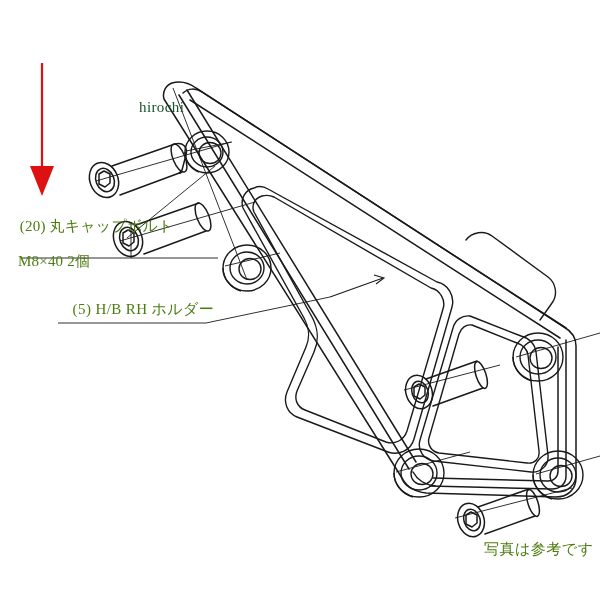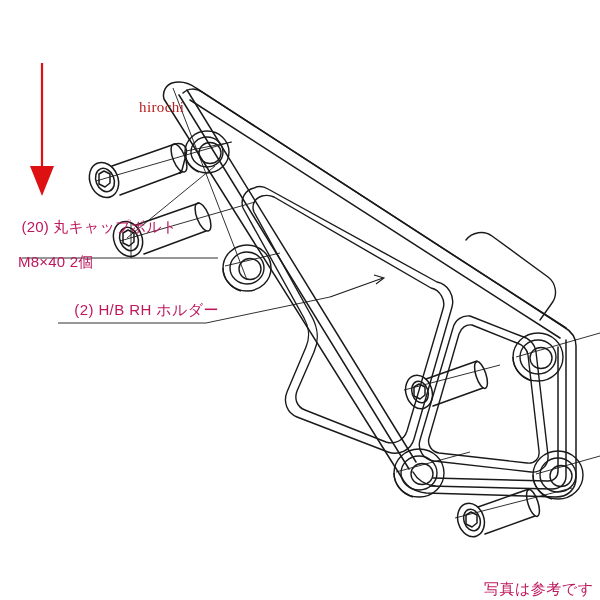--- a/index.html
+++ b/index.html
@@ -18,22 +18,22 @@
   }
   #artwork {
     position: absolute;
     left: 0;
     top: 0;
     width: 600px;
     height: 600px;
   }
   .label {
     position: absolute;
-    color: #be185d;
-    font-family: Liberation Sans, sans-serif;
+    color: #4d7c0f;
+    font-family: Liberation Serif, serif;
     white-space: pre;
     line-height: 1.18;
   }
   #label-bolt {
     left: 4px;
     top: 200px;
     font-size: 15px;
     letter-spacing: 0.2px;
   }
   #label-bolt .ln2 {
@@ -45,30 +45,30 @@
     top: 283px;
     font-size: 15px;
     letter-spacing: 0.4px;
   }
   #label-holder .ln2 {
     display: block;
     padding-left: 22px;
   }
   #caption-ref {
     left: 484px;
-    top: 580px;
+    top: 541px;
     font-size: 15px;
     letter-spacing: 0.5px;
     text-align: right;
   }
   #watermark {
     left: 139px;
     top: 99px;
     font-size: 15px;
-    color: #b91c1c;
+    color: #14532d;
     font-family: "Liberation Serif", "DejaVu Serif", serif;
     letter-spacing: 0.4px;
   }
 </style>
 </head>
 <body>
 
 <div id="stage">
 
   <svg id="artwork" viewBox="0 0 600 600" xmlns="http://www.w3.org/2000/svg">
@@ -261,20 +261,20 @@
       <path d="M 30,166 L 54,166 L 42,196 Z" fill="#dd1111" stroke="none"></path>
     </g>
   </svg>
 
   <div class="label" id="label-bolt">
     <span class="ln1">(20) 丸キャップボルト</span>
     <span class="ln2">M8×40 2個</span>
   </div>
 
   <div class="label" id="label-holder">
-    <span class="ln1">(2) H/B RH ホルダー</span>
+    <span class="ln1">(5) H/B RH ホルダー</span>
   </div>
 
   <div class="label" id="caption-ref">写真は参考です</div>
 
   <div class="label" id="watermark">hirochi</div>
 
 </div>
 
 </body></html>

